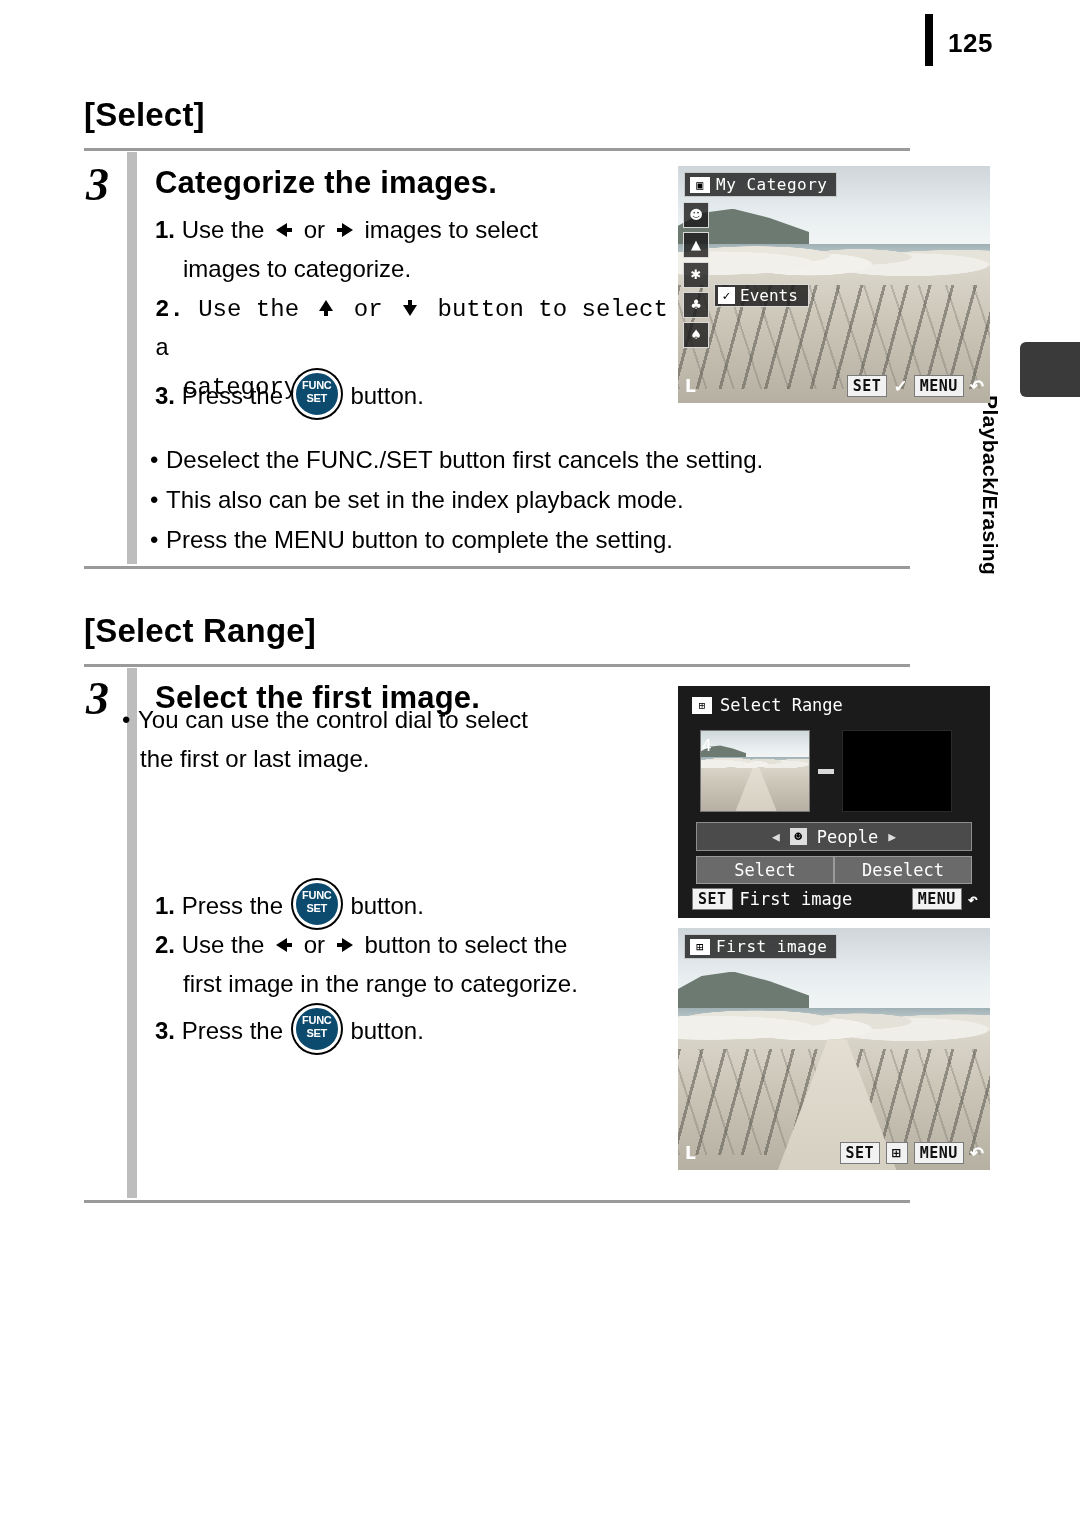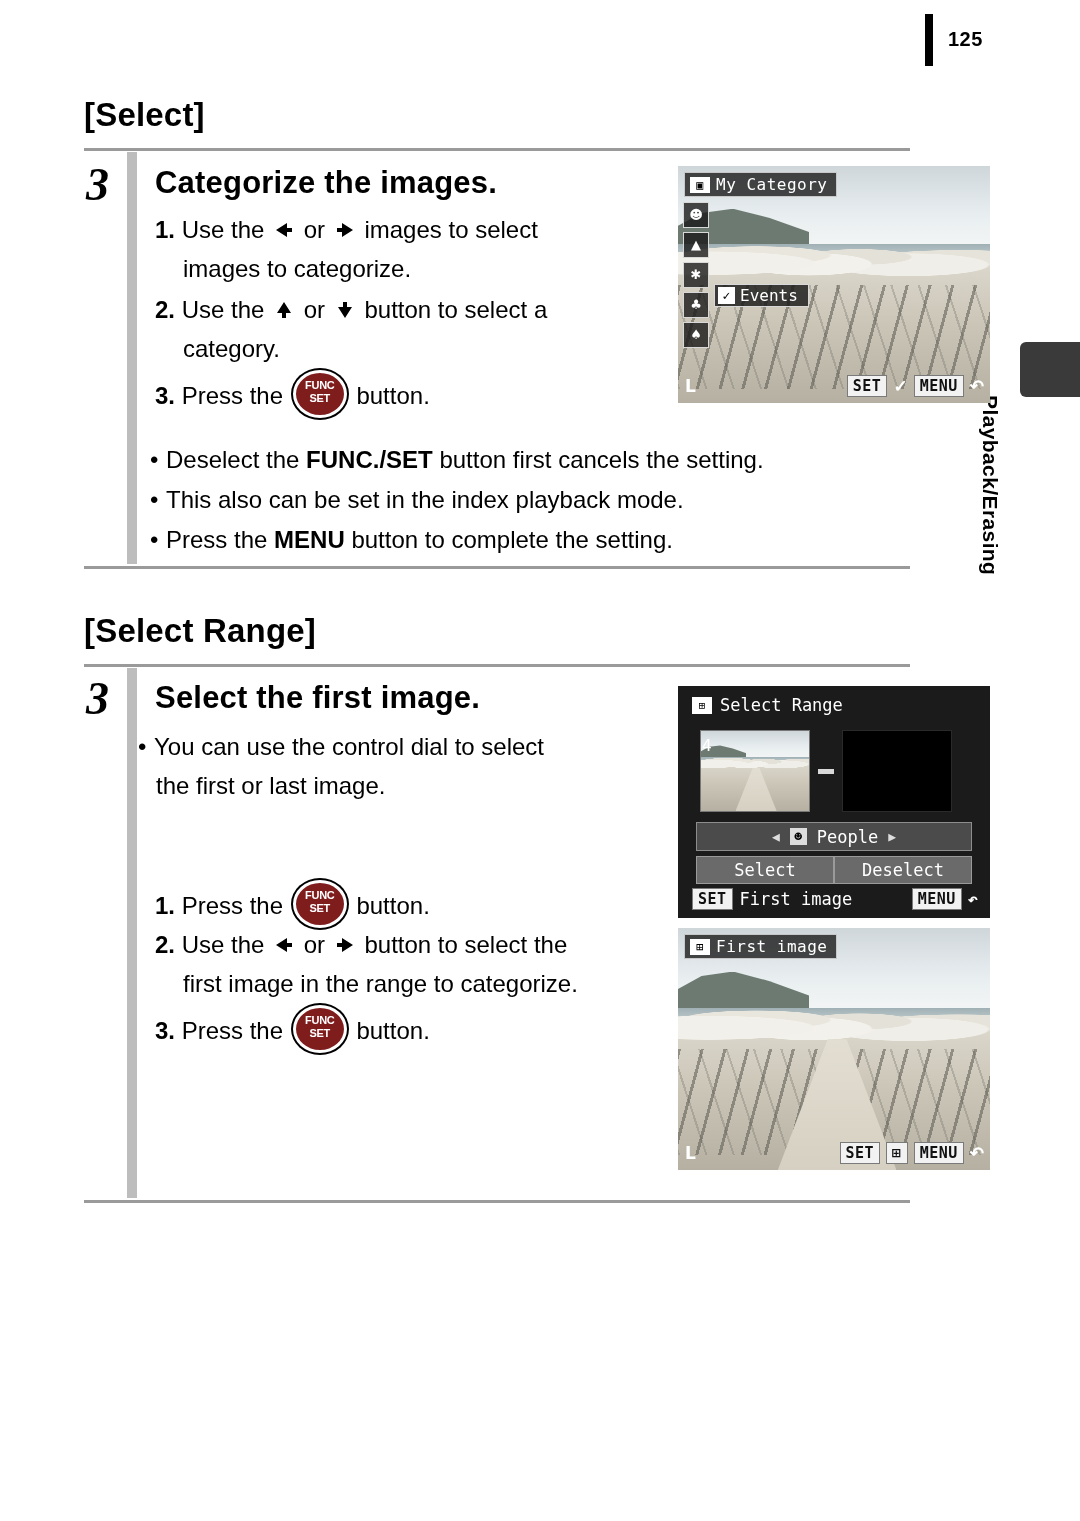--- a/index.html
+++ b/index.html
@@ -22,21 +22,21 @@
     top: 14px;
     left: 925px;
     width: 8px;
     height: 52px;
     background: #000;
   }
   .page-number {
     position: absolute;
     top: 28px;
     left: 948px;
-    font-size: 20px;
+    font-size: 26px;
     font-weight: bold;
     letter-spacing: 0.5px;
   }
 
   
   .side-tab {
     position: absolute;
     top: 342px;
     left: 1020px;
     width: 60px;
@@ -121,47 +121,46 @@
 
   .bullet-line {
     position: absolute;
     font-size: 24px;
     line-height: 39px;
   }
   .bullet-line .dot {
     display: inline-block;
     width: 16px;
   }
-  b.inline-b { font-weight: bold; }
+  b.inline-b { font-weight: normal; }
 
   
   .arrow {
     display: inline-block;
     width: 22px;
     height: 22px;
     vertical-align: -3px;
     margin: 0 2px;
     position: relative;
   }
   .arrow svg { display: block; }
 
   
   .funcset {
     display: inline-block;
     width: 42px;
     height: 42px;
     border-radius: 50%;
-    background: #7f1d1d;
+    background: #0c4a6e;
     color: #fff;
     vertical-align: -14px;
     margin: 0 3px;
     position: relative;
     border: 3px solid #fff;
     box-shadow: 0 0 0 2px #000;
-    padding-left: 6px;
   }
   .funcset span {
     position: absolute;
     left: 0;
     width: 100%;
     text-align: center;
     font-size: 11px;
     font-weight: bold;
     line-height: 12px;
     letter-spacing: -0.3px;
@@ -422,21 +421,21 @@
   <span>or</span>
   <span class="arrow">
     <svg width="22" height="22" viewBox="0 0 22 22">
         <polygon points="19,11 8,4 8,9 3,9 3,13 8,13 8,18" fill="#000"></polygon>
       </svg>
   </span>
   <span>images to select</span>
   <span class="indent">images to categorize.</span>
 </div>
 
-<div class="body-txt" style="top:290px; left:155px; width:520px;">
+<div class="body-txt" style="top:290px; left:155px; width:520px;font-family:Liberation Mono, monospace;">
   <span class="num-lead">2.</span>
   <span>Use the</span>
   <span class="arrow">
     <svg width="22" height="22" viewBox="0 0 22 22">
         <polygon points="11,3 4,14 9,14 9,19 13,19 13,14 18,14" fill="#000"></polygon>
       </svg>
   </span>
   <span>or</span>
   <span class="arrow">
     <svg width="22" height="22" viewBox="0 0 22 22">
@@ -467,21 +466,21 @@
 </div>
 
 <div class="hrule" id="rule2"></div>
 
 <div class="section-title" id="sec2-title">[Select Range]</div>
 <div class="hrule" id="rule3"></div>
 <div class="vbar" id="vbar2"></div>
 <div class="step-num" id="step2-num">3</div>
 <div class="step-title" id="step2-title">Select the first image.</div>
 
-<div class="bullet-line" style="top:727px; left:122px; width:560px;margin-left:16px;">
+<div class="bullet-line" style="top:700px; left:122px; width:560px;">
   <span class="dot">•</span><span>You can use the control dial to select</span>
   <span class="indent" style="padding-left:18px;">the first or last image.</span>
 </div>
 
 <div class="body-txt" style="top:880px; left:155px; width:520px;">
   <span class="num-lead">1.</span>
   <span>Press the</span>
   <span class="funcset">
     <span class="l1">FUNC</span><span class="l2">SET</span>
   </span>

